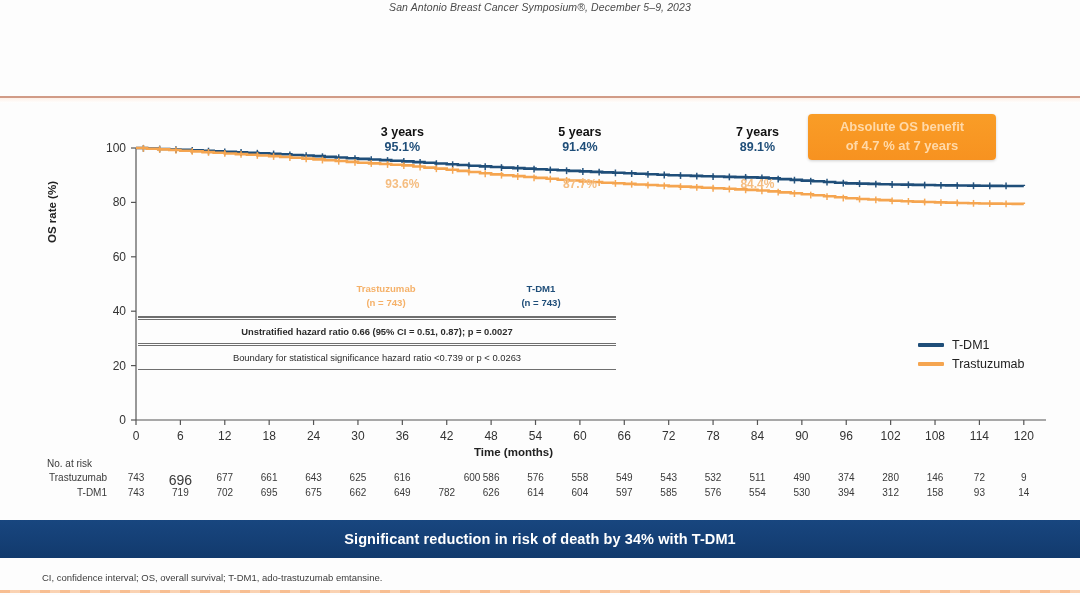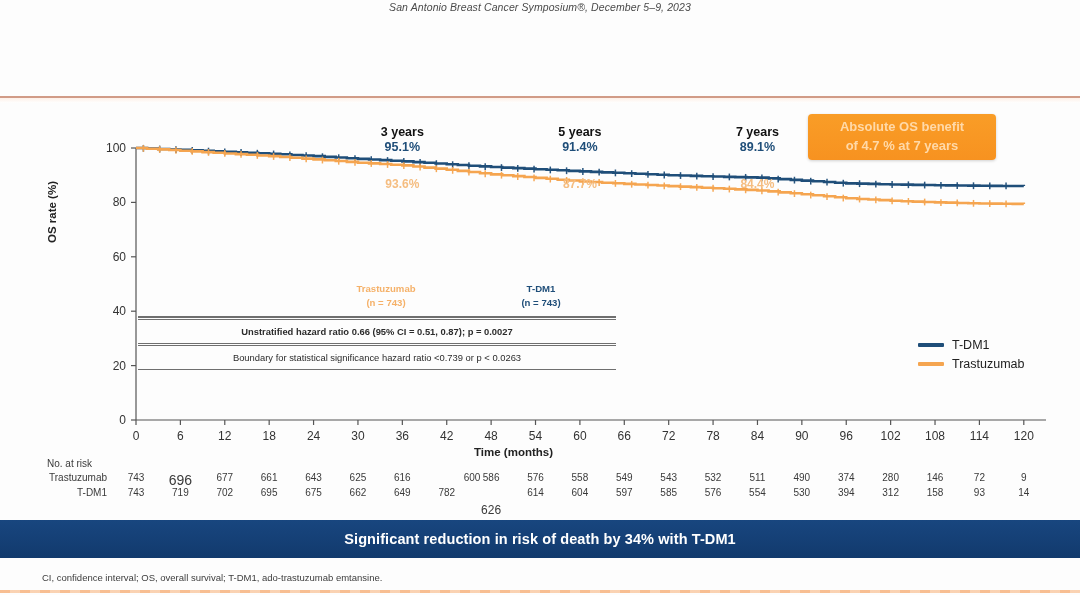--- a/index.html
+++ b/index.html
@@ -369,21 +369,21 @@
       <div style="position: absolute; top: 14px; left: 1003.8px; width: 40px; text-align: center; font-size: 10px;">9</div>
       <div class="rowlabel" style="left: 12px; top: 29px;">T-DM1</div>
       <div style="position: absolute; top: 29px; left: 116px; width: 40px; text-align: center; font-size: 10px;">743</div>
       <div style="position: absolute; top: 29px; left: 160.39px; width: 40px; text-align: center; font-size: 10px;">719</div>
       <div style="position: absolute; top: 29px; left: 204.78px; width: 40px; text-align: center; font-size: 10px;">702</div>
       <div style="position: absolute; top: 29px; left: 249.171px; width: 40px; text-align: center; font-size: 10px;">695</div>
       <div style="position: absolute; top: 29px; left: 293.561px; width: 40px; text-align: center; font-size: 10px;">675</div>
       <div style="position: absolute; top: 29px; left: 337.951px; width: 40px; text-align: center; font-size: 10px;">662</div>
       <div style="position: absolute; top: 29px; left: 382.341px; width: 40px; text-align: center; font-size: 10px;">649</div>
       <div style="position: absolute; top: 29px; left: 426.732px; width: 40px; text-align: center; font-size: 10px;">782</div>
-      <div style="position: absolute; top: 29px; left: 471.122px; width: 40px; text-align: center; font-size: 12px; margin-top: 16px;">626</div>
+      <div style="position: absolute; top: 29px; left: 471.122px; width: 40px; text-align: center; font-size: 10px;">626</div>
       <div style="position: absolute; top: 29px; left: 515.512px; width: 40px; text-align: center; font-size: 10px;">614</div>
       <div style="position: absolute; top: 29px; left: 559.902px; width: 40px; text-align: center; font-size: 10px;">604</div>
       <div style="position: absolute; top: 29px; left: 604.293px; width: 40px; text-align: center; font-size: 10px;">597</div>
       <div style="position: absolute; top: 29px; left: 648.683px; width: 40px; text-align: center; font-size: 10px;">585</div>
       <div style="position: absolute; top: 29px; left: 693.073px; width: 40px; text-align: center; font-size: 10px;">576</div>
       <div style="position: absolute; top: 29px; left: 737.463px; width: 40px; text-align: center; font-size: 10px;">554</div>
       <div style="position: absolute; top: 29px; left: 781.854px; width: 40px; text-align: center; font-size: 10px;">530</div>
       <div style="position: absolute; top: 29px; left: 826.244px; width: 40px; text-align: center; font-size: 10px;">394</div>
       <div style="position: absolute; top: 29px; left: 870.634px; width: 40px; text-align: center; font-size: 10px;">312</div>
       <div style="position: absolute; top: 29px; left: 915.024px; width: 40px; text-align: center; font-size: 10px;">158</div>

